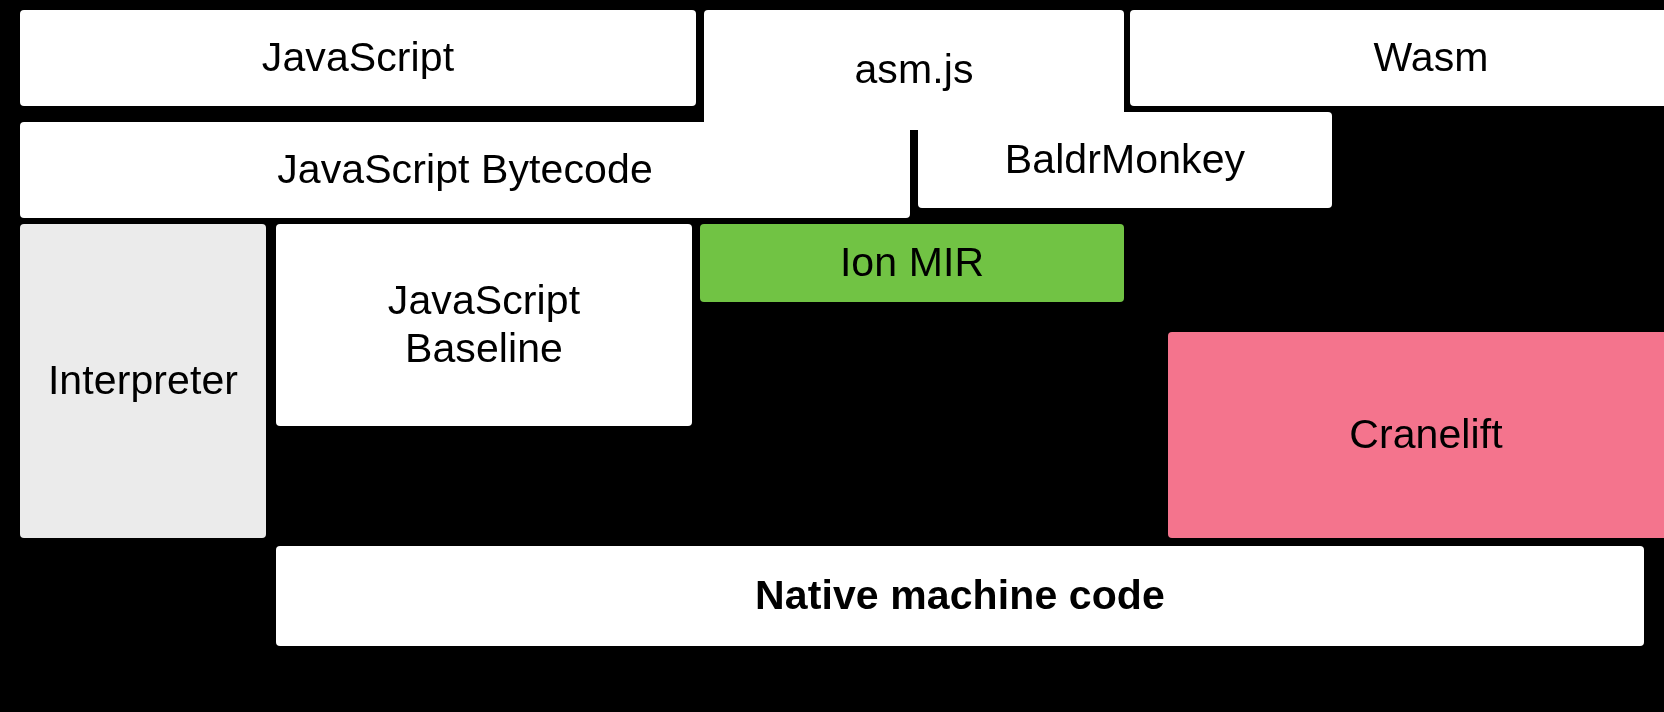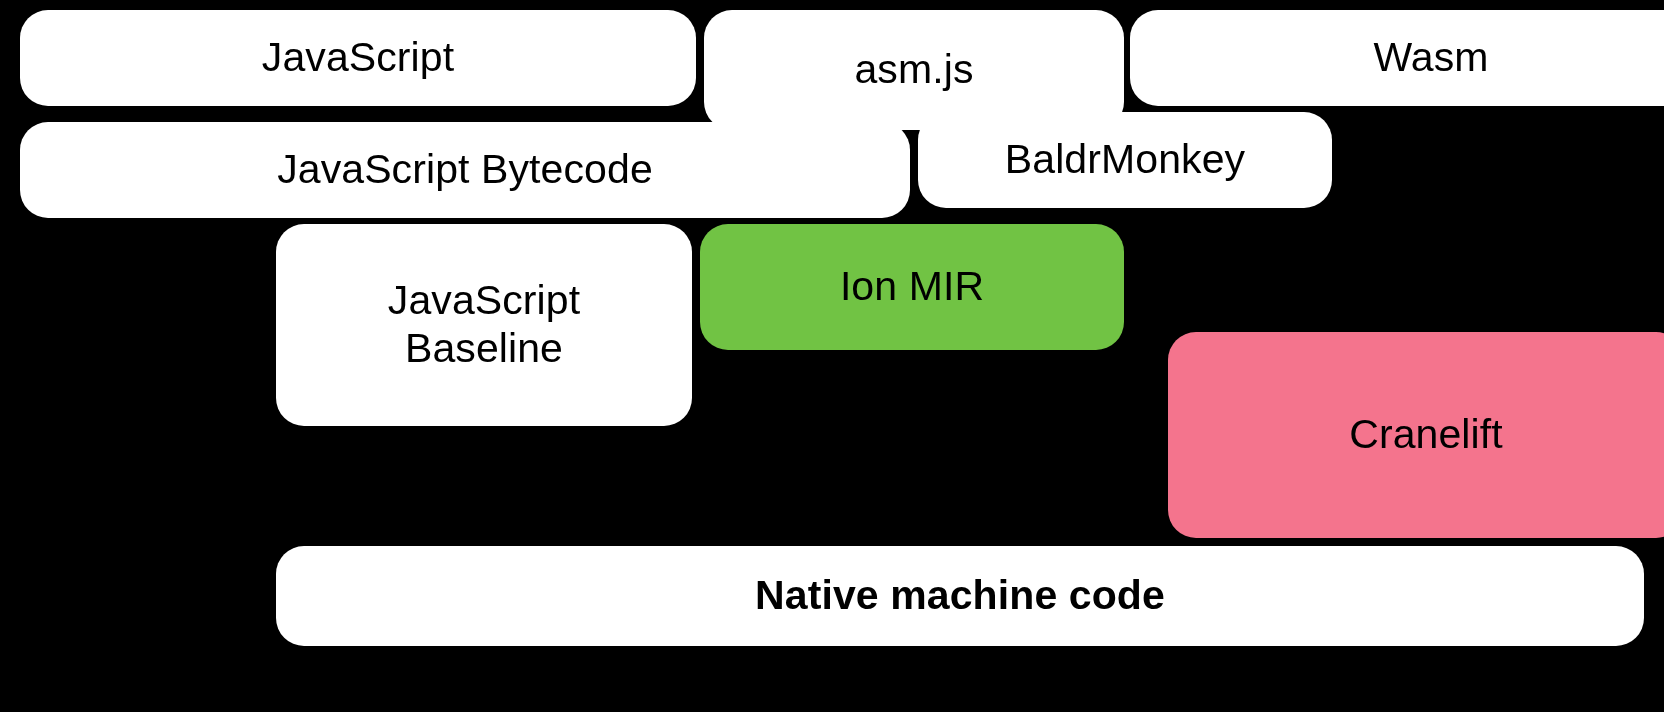--- a/index.html
+++ b/index.html
@@ -18,21 +18,21 @@
     background: #000000;
     overflow: hidden;
   }
   .node {
     position: absolute;
     box-sizing: border-box;
     display: flex;
     align-items: center;
     justify-content: center;
     text-align: center;
-    border-radius: 28px;
+    border-radius: 4px;
     color: #000000;
     font-size: 41px;
     line-height: 1.17;
     letter-spacing: 0.1px;
     font-weight: 400;
     white-space: pre-line;
     padding: 2px 8px;
     -webkit-font-smoothing: antialiased;
   }
   .fill-white { background: #FFFFFF; }
@@ -45,41 +45,42 @@
   .n-asmjs           { left: 704px;  top: 10px;  width: 420px; height: 120px; }
   .n-wasm            { left: 1130px; top: 10px;  width: 602px; height: 96px; }
 
   
   .n-js-bytecode     { left: 20px;   top: 122px; width: 890px; height: 96px; }
   .n-baldrmonkey     { left: 918px;  top: 112px; width: 414px; height: 96px; }
 
   
   .n-interpreter     { left: 20px;   top: 224px; width: 246px; height: 314px; }
   .n-js-baseline     { left: 276px;  top: 224px; width: 416px; height: 202px; }
-  .n-ion-mir         { left: 700px;  top: 224px; width: 424px; height: 126px; }
+  .n-ion-mir         { left: 700px;  top: 224px; width: 424px; height: 78px; }
   .n-ion-lir         { left: 700px;  top: 330px; width: 424px; height: 98px; }
   .n-cranelift       { left: 1128px; top: 332px; width: 516px; height: 206px; }
   .n-macro-assembler { left: 276px;  top: 434px; width: 848px; height: 104px; }
   .n-native-code     { left: 276px;  top: 546px; width: 1368px; height: 100px; font-weight: bold; }
 </style>
 </head>
 <body>
 
 <div id="diagram">
 
   <div class="node fill-white n-javascript">JavaScript</div>
 
   <div class="node fill-white n-asmjs">asm.js</div>
 
   <div class="node fill-white n-wasm">Wasm</div>
 
   <div class="node fill-white n-js-bytecode">JavaScript Bytecode</div>
 
   <div class="node fill-white n-baldrmonkey">BaldrMonkey</div>
 
+  <div class="node fill-gray n-interpreter">Interpreter</div>
 
   <div class="node fill-white n-js-baseline">JavaScript
 Baseline</div>
 
   <div class="node fill-green n-ion-mir">Ion MIR</div>
 
 
   <div class="node fill-pink n-cranelift">Cranelift</div>
 
 

